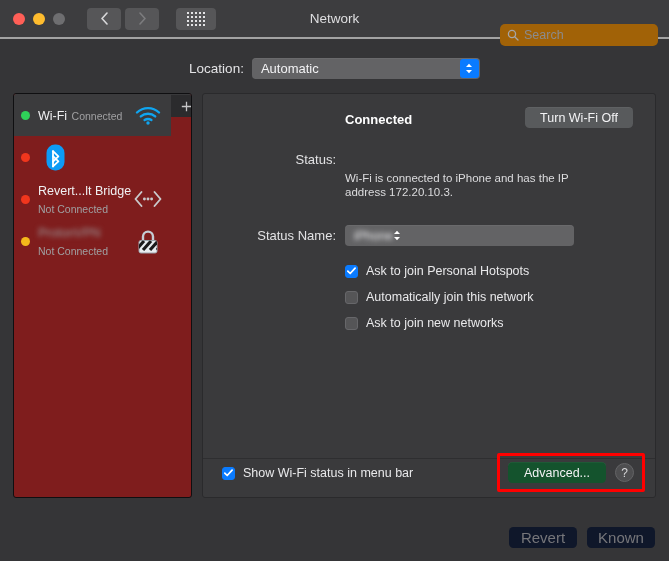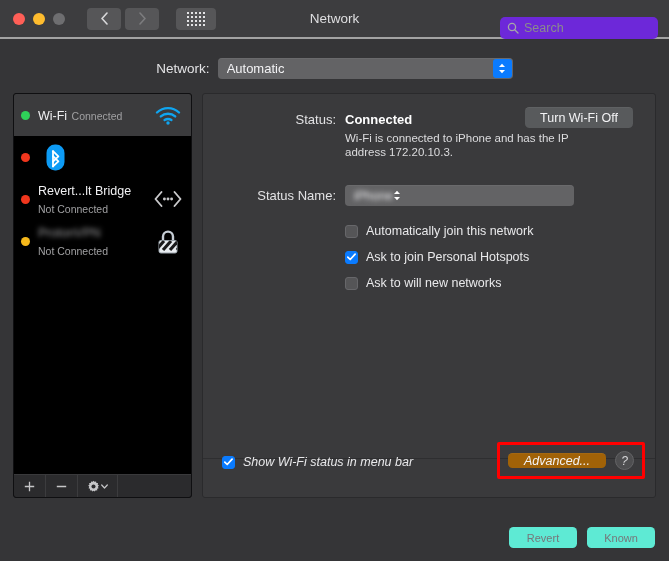--- a/index.html
+++ b/index.html
@@ -91,24 +91,24 @@
     left: 0; right: 0;
     text-align: center;
     font-size: 13.5px;
     color: #dfdfe1;
     pointer-events: none;
   }
 
   .search {
     position: absolute;
     right: 11px;
-    top: 17px;
+    top: 24px;
     width: 158px;
     height: 22px;
-    background: #6d28d9;
+    background: #a16207;
     border-radius: 5px;
     display: flex;
     align-items: center;
     padding: 0 7px;
     box-sizing: border-box;
     justify-content: space-between;
   }
   .search svg { display:block; margin-right: 5px; flex: none; }
   .search input {
     background: transparent;
@@ -130,21 +130,21 @@
     justify-content: center;
     margin-top: 13px;
   }
   .loclabel {
     font-size: 13.5px;
     color: #e3e3e5;
     margin-right: 8px;
   }
   .popup {
     position: relative;
-    width: 295px;
+    width: 228px;
     height: 21px;
     background: #636365;
     border-radius: 4px;
     display: flex;
     align-items: center;
     box-shadow: 0 0.5px 0 rgba(255,255,255,0.10) inset;
   }
   .popup .pval {
     font-size: 13px;
     color: #f2f2f4;
@@ -170,25 +170,24 @@
   .body {
     position: relative;
     display: flex;
     margin: 9px 13px 0 13px;
     height: 405px;
   }
 
   
   .sidebar {
     width: 177px;
-    background: #000000;
+    background: #7f1d1d;
     border: 1px solid #0f0f11;
     border-radius: 3px;
     display: flex;
-    flex-direction: column;
     overflow: hidden;
   }
   .svc-list { flex: 1; }
   .svc {
     display: flex;
     align-items: center;
     height: 42px;
     padding: 0 8px 0 7px;
     box-sizing: border-box;
   }
@@ -263,21 +262,21 @@
     font-size: 13px;
     color: #e2e2e4;
     text-align: right;
     white-space: nowrap;
   }
 
   .status-row {
     margin-top: 16px;
     padding-left: 18px;
   }
-  .status-row .lbl { width: 115px; padding-top: 2px; }
+  .status-row .lbl { width: 115px; padding-top: 2px; margin-top: 40px; }
   .status-val {
     margin-left: 9px;
     font-size: 13px;
     color: #ffffff;
     font-weight: bold;
     padding-top: 2px;
   }
   .wifi-btn {
     position: absolute;
     right: 22px;
@@ -359,47 +358,46 @@
   }
 
   .bottom-sep {
     position: absolute;
     left: 0; right: 0;
     bottom: 38px;
     border-top: 1px solid #2e2e30;
   }
   .bottom-bar {
     position: absolute;
-    left: 0; right: 0; bottom: 16px;
+    left: 0; right: 0; bottom: 5px;
     height: 38px;
     display: flex;
     align-items: center;
-    font-style: italic;
   }
   .show-chk {
     display: flex;
     align-items: center;
     margin-left: 19px;
   }
   .adv-wrap {
     position: absolute;
     right: 10px;
     top: -1px;
     display: flex;
     align-items: center;
     gap: 9px;
     padding: 6px 8px;
     border: 3px solid #ff0000;
     border-radius: 2px;
     box-sizing: border-box;
   }
   .adv-btn {
     width: 98px;
-    height: 15px;
-    background: #a16207;
+    height: 21px;
+    background: #14532d;
     border-radius: 4.5px;
     display: flex;
     align-items: center;
     justify-content: center;
     font-size: 12.5px;
     color: #f3f3f5;
     box-shadow: 0 0.5px 0 rgba(255,255,255,0.09) inset;
   }
   .help-btn {
     width: 19px; height: 19px;
@@ -418,26 +416,26 @@
   .footer {
     position: absolute;
     right: 14px;
     bottom: 13px;
     display: flex;
     gap: 10px;
   }
   .fbtn {
     width: 68px;
     height: 21px;
-    background: #5eead4;
+    background: #0f172a;
     border-radius: 4.5px;
     display: flex;
     align-items: center;
     justify-content: center;
-    font-size: 11px;
+    font-size: 15px;
     color: #76767a;
   }
 </style>
 </head>
 <body>
 
 <div class="window">
 
   <div class="titlebar">
     <div class="traffic">
@@ -489,21 +487,21 @@
     <div class="search">
       <svg width="12" height="12" viewBox="0 0 12 12" aria-hidden="true">
         <circle cx="5" cy="5" r="3.6" fill="none" stroke="#a6a6a8" stroke-width="1.3"></circle>
         <line x1="7.7" y1="7.7" x2="11" y2="11" stroke="#a6a6a8" stroke-width="1.3" stroke-linecap="round"></line>
       </svg>
       <input type="text" placeholder="Search" style="">
     </div>
   </div>
 
   <div class="locrow">
-    <span class="loclabel">Network:</span>
+    <span class="loclabel">Location:</span>
     <div class="popup">
       <span class="pval">Automatic</span>
       <span class="stepper">
         <svg width="8" height="11" viewBox="0 0 8 11" aria-hidden="true">
           <path d="M4 0.8 L7 4.1 L1 4.1 Z" fill="#ffffff"></path>
           <path d="M4 10.2 L1 6.9 L7 6.9 Z" fill="#ffffff"></path>
         </svg>
       </span>
     </div>
   </div>
@@ -630,34 +628,34 @@
             <svg width="8" height="11" viewBox="0 0 8 11" aria-hidden="true">
               <path d="M4 0.8 L7 4.1 L1 4.1 Z" fill="#ffffff"></path>
               <path d="M4 10.2 L1 6.9 L7 6.9 Z" fill="#ffffff"></path>
             </svg>
           </span>
         </div>
       </div>
 
       <div class="checks">
         <div class="chk-row">
-          <span class="cb"></span>
-          <span class="chk-lbl">Automatically join this network</span>
-        </div>
-        <div class="chk-row">
           <span class="cb on">
             <svg width="9" height="8" viewBox="0 0 9 8" aria-hidden="true">
               <path d="M0.8 4.1 L3.2 6.5 L8.1 1.2" fill="none" stroke="#ffffff" stroke-width="1.7" stroke-linecap="round" stroke-linejoin="round"></path>
             </svg>
           </span>
           <span class="chk-lbl">Ask to join Personal Hotspots</span>
         </div>
         <div class="chk-row">
           <span class="cb"></span>
-          <span class="chk-lbl">Ask to will new networks</span>
+          <span class="chk-lbl">Automatically join this network</span>
+        </div>
+        <div class="chk-row">
+          <span class="cb"></span>
+          <span class="chk-lbl">Ask to join new networks</span>
         </div>
       </div>
 
       <div class="bottom-sep"></div>
 
       <div class="bottom-bar">
         <div class="show-chk">
           <span class="cb on">
             <svg width="9" height="8" viewBox="0 0 9 8" aria-hidden="true">
               <path d="M0.8 4.1 L3.2 6.5 L8.1 1.2" fill="none" stroke="#ffffff" stroke-width="1.7" stroke-linecap="round" stroke-linejoin="round"></path>

